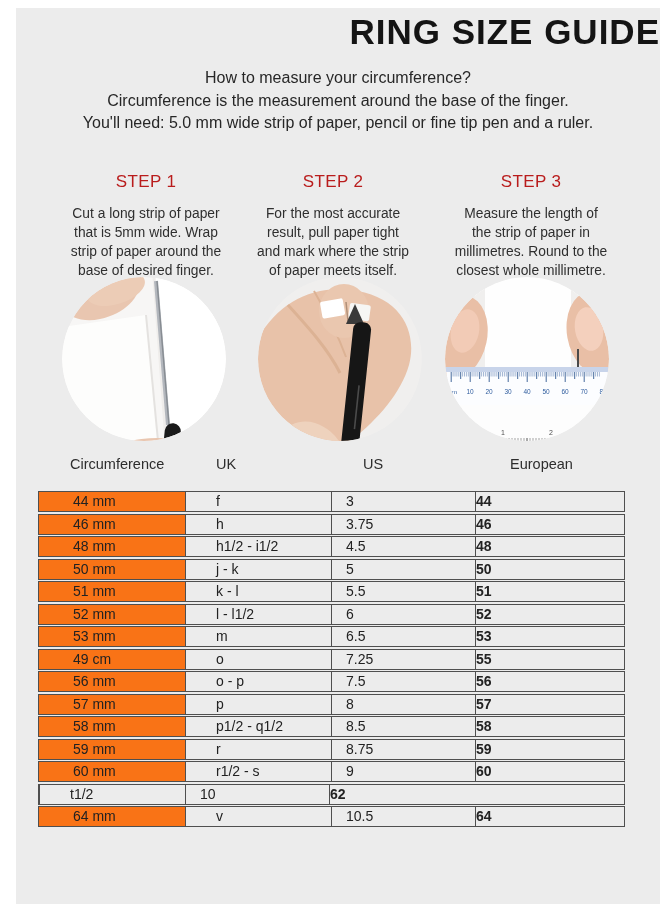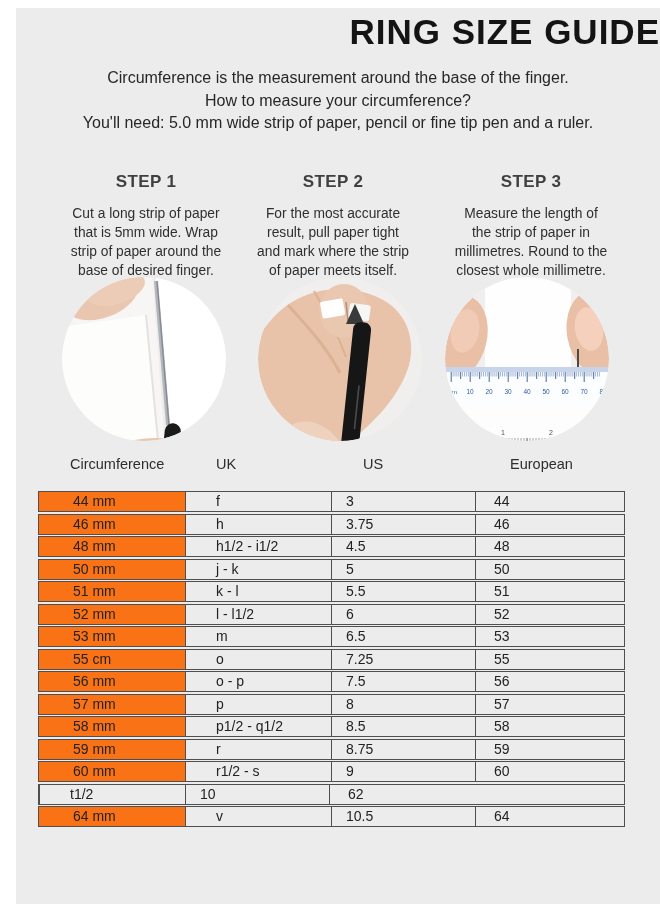--- a/index.html
+++ b/index.html
@@ -9,56 +9,56 @@
   .panel{position:absolute;left:16px;top:8px;right:0;bottom:0;background:#ececec;}
 
   .title{position:absolute;top:2px;left:0;right:0;margin:0;text-align:right;
          font-size:35px;font-weight:bold;letter-spacing:1px;color:#141414;line-height:44px;}
 
   .intro{position:absolute;top:59px;left:0;right:0;text-align:center;
          font-size:16px;line-height:22.5px;color:#272727;}
 
   .step{position:absolute;top:164px;width:210px;text-align:center;}
   .step-1{left:25px;} .step-2{left:212px;} .step-3{left:410px;}
-  .step h2{margin:0 0 5px 0;font-size:17px;font-weight:bold;letter-spacing:.4px;color:#404040;}
+  .step h2{margin:0 0 5px 0;font-size:17px;font-weight:normal;letter-spacing:.4px;color:#b91c1c;}
   .step p{margin:12px;font-size:13.8px;line-height:19px;color:#2f2f2f;white-space:pre-line;}
 
   .photo{position:absolute;top:269px;width:164px;height:164px;border-radius:50%;overflow:hidden;}
   .photo svg{display:block;width:164px;height:164px;}
   .photo-1{left:46px;} .photo-2{left:242px;} .photo-3{left:429px;}
 
   .table-headers{position:absolute;top:448px;left:22px;width:587px;height:22px;}
   .table-headers span{position:absolute;top:0;font-size:14.5px;color:#2d2d2d;white-space:nowrap;}
   .th-circ{left:32px;} .th-uk{left:178px;} .th-us{left:325px;} .th-eu{left:472px;}
 
   .size-table{position:absolute;top:483px;left:22px;width:587px;}
   .t-row{display:flex;box-sizing:border-box;height:21px;margin-bottom:1.5px;
          border:1px solid #4f4f4f;background:transparent;}
   .t-cell{box-sizing:border-box;font-size:14px;line-height:19px;color:#222222;
           white-space:nowrap;overflow:hidden;}
   .col-circ{width:146px;background:#f97316;padding-left:34px;}
   .col-uk{width:146px;border-left:1px solid #4f4f4f;padding-left:30px;}
   .col-us{width:144px;border-left:1px solid #4f4f4f;padding-left:14px;}
-  .col-eu{flex:1;border-left:1px solid #4f4f4f;padding-left:18px;}
+  .col-eu{flex:1;border-left:1px solid #4f4f4f;font-weight:bold;}
 
   .ruler-num{font-size:6.5px;fill:#2f5d9e;}
   .ruler-unit{font-size:6px;fill:#2f5d9e;}
   .inch-num{font-size:7px;fill:#4f4f4f;}
 </style>
 </head>
 <body>
 
 <div class="page">
   <div class="panel">
 
     <h1 class="title">RING SIZE GUIDE</h1>
 
     <div class="intro">
+      <div>How to measure your circumference?</div>
       <div>Circumference is the measurement around the base of the finger.</div>
-      <div>How to measure your circumference?</div>
       <div>You'll need: 5.0 mm wide strip of paper, pencil or fine tip pen and a ruler.</div>
     </div>
 
     <section class="step step-1">
       <h2>STEP 1</h2>
       <p>Cut a long strip of paper
 that is 5mm wide. Wrap
 strip of paper around the
 base of desired finger.</p>
     </section>
@@ -219,21 +219,21 @@
           <div class="t-cell col-us">6</div>
           <div class="t-cell col-eu">52</div>
         </div>
         <div class="t-row">
           <div class="t-cell col-circ">53 mm</div>
           <div class="t-cell col-uk">m</div>
           <div class="t-cell col-us">6.5</div>
           <div class="t-cell col-eu">53</div>
         </div>
         <div class="t-row">
-          <div class="t-cell col-circ">55 cm</div>
+          <div class="t-cell col-circ">49 cm</div>
           <div class="t-cell col-uk">o</div>
           <div class="t-cell col-us">7.25</div>
           <div class="t-cell col-eu">55</div>
         </div>
         <div class="t-row">
           <div class="t-cell col-circ">56 mm</div>
           <div class="t-cell col-uk">o - p</div>
           <div class="t-cell col-us">7.5</div>
           <div class="t-cell col-eu">56</div>
         </div>

